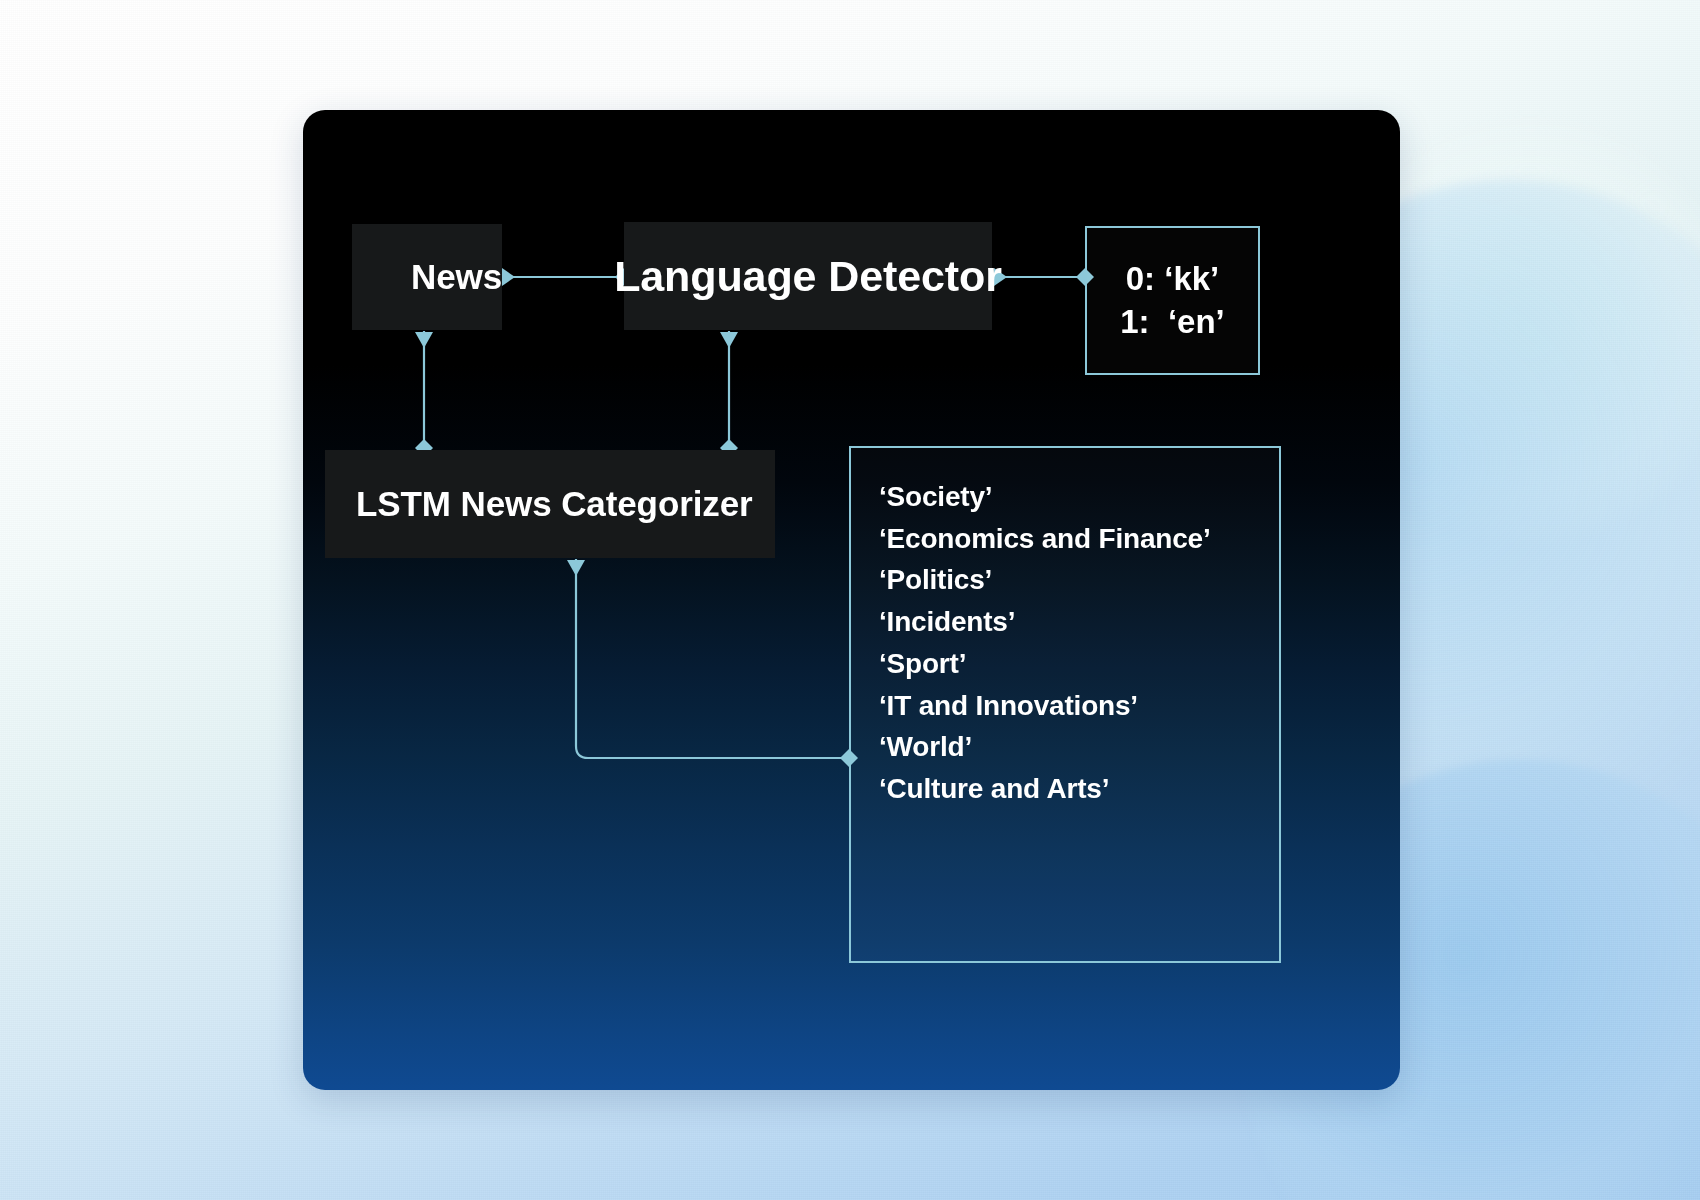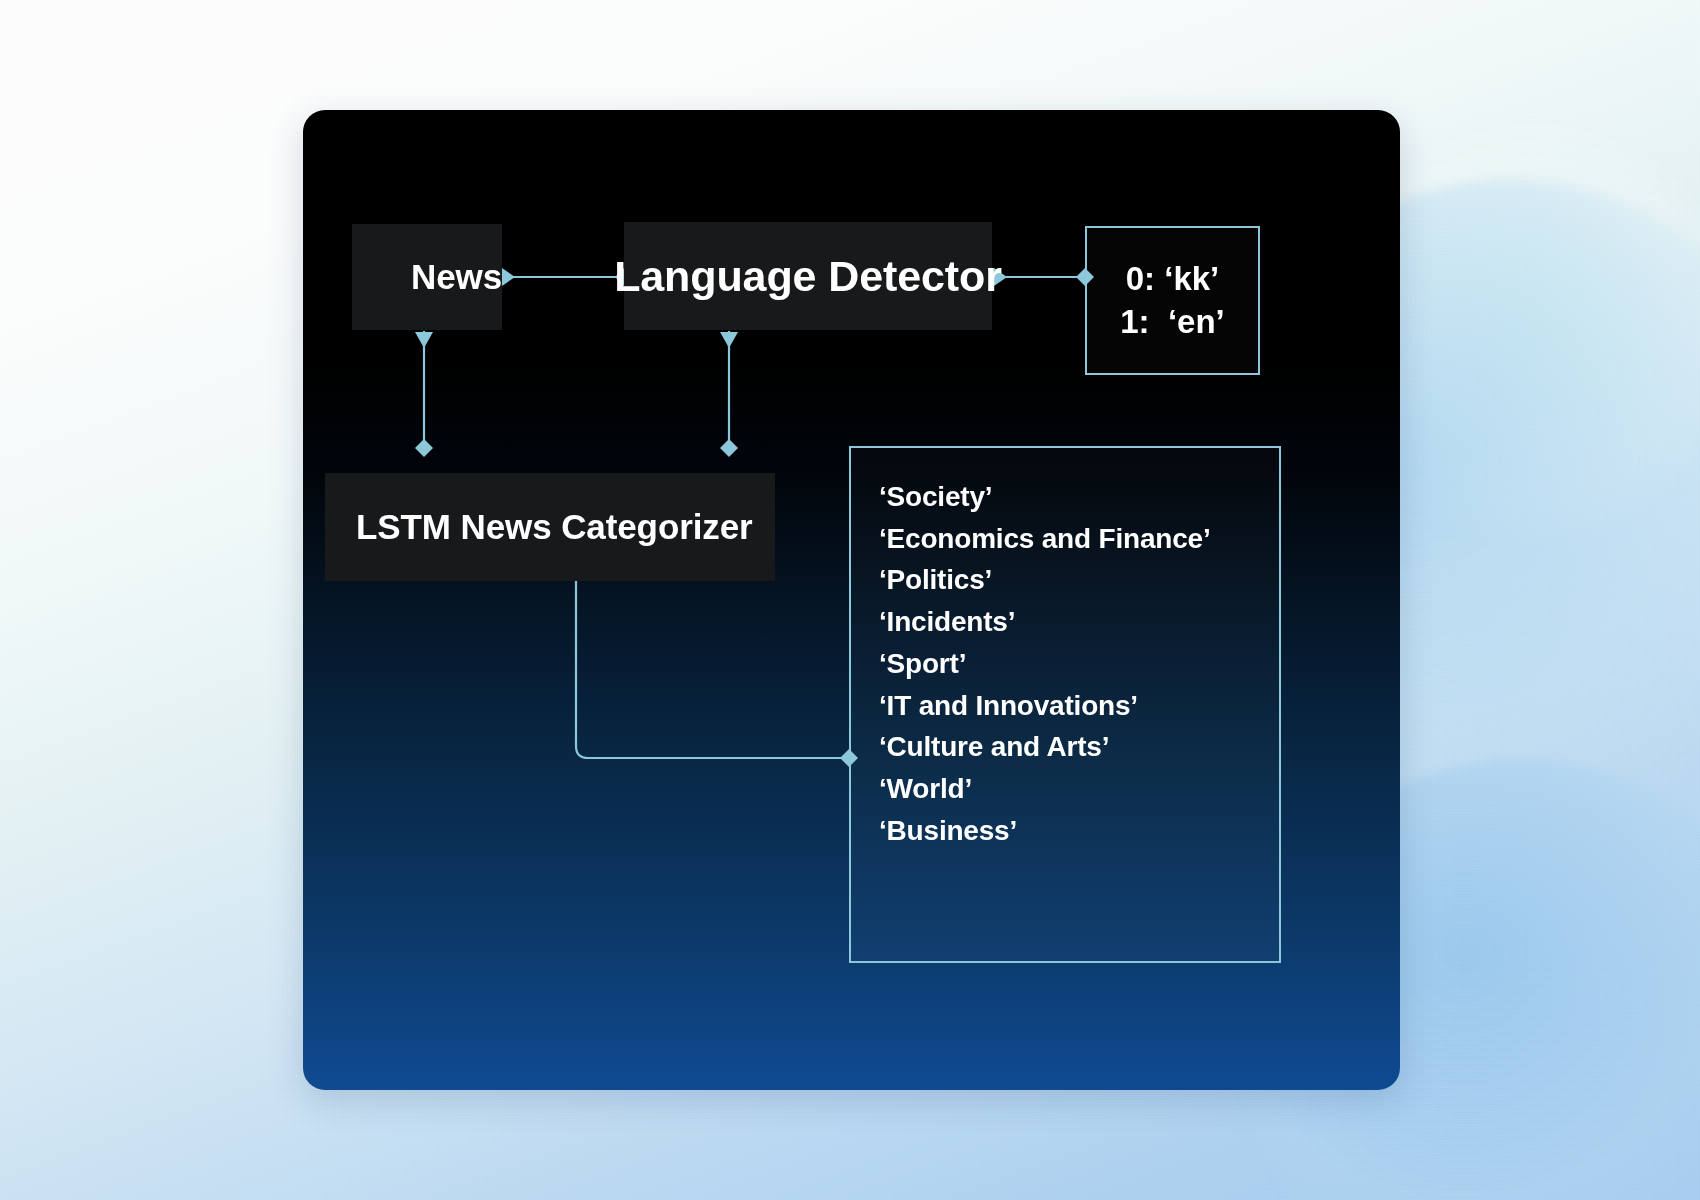--- a/index.html
+++ b/index.html
@@ -81,21 +81,21 @@
     background:#17191a;
     display:flex; align-items:center;
     color:#ffffff;
     font-weight:700;
     letter-spacing:-0.1px;
   }
   .node-label { white-space:nowrap; }
 
   #node-news   { left:49px;  top:114px; width:150px; height:106px; justify-content:flex-end; padding-left:30px; font-size:35px; }
   #node-langdet{ left:321px; top:112px; width:368px; height:108px; justify-content:center; font-size:43px; }
-  #node-lstm   { left:22px;  top:340px; width:450px; height:108px; justify-content:flex-start; padding-left:31px; font-size:35px;margin-top:23px; }
+  #node-lstm   { left:22px;  top:340px; width:450px; height:108px; justify-content:flex-start; padding-left:31px; font-size:35px; }
 
   
   .outlined {
     position:absolute;
     border:2px solid #8cc8d9;
     background:rgba(255,255,255,.018);
   }
   #box-langs {
     left:782px; top:72px; width:175px; height:149px;
     display:flex; flex-direction:column;
@@ -189,18 +189,17 @@
     <span class="lang-line">1:  ‘en’</span>
   </div>
 
   <div class="outlined" id="box-cats">
     <div class="cat-item">‘Society’</div>
     <div class="cat-item">‘Economics and Finance’</div>
     <div class="cat-item">‘Politics’</div>
     <div class="cat-item">‘Incidents’</div>
     <div class="cat-item">‘Sport’</div>
     <div class="cat-item">‘IT and Innovations’</div>
+    <div class="cat-item">‘World’</div>
     <div class="cat-item">‘Culture and Arts’</div>
-    <div class="cat-item">‘World’</div>
-    <div class="cat-item">‘Business’</div>
   </div>
 
 </div>
 
 </body></html>

